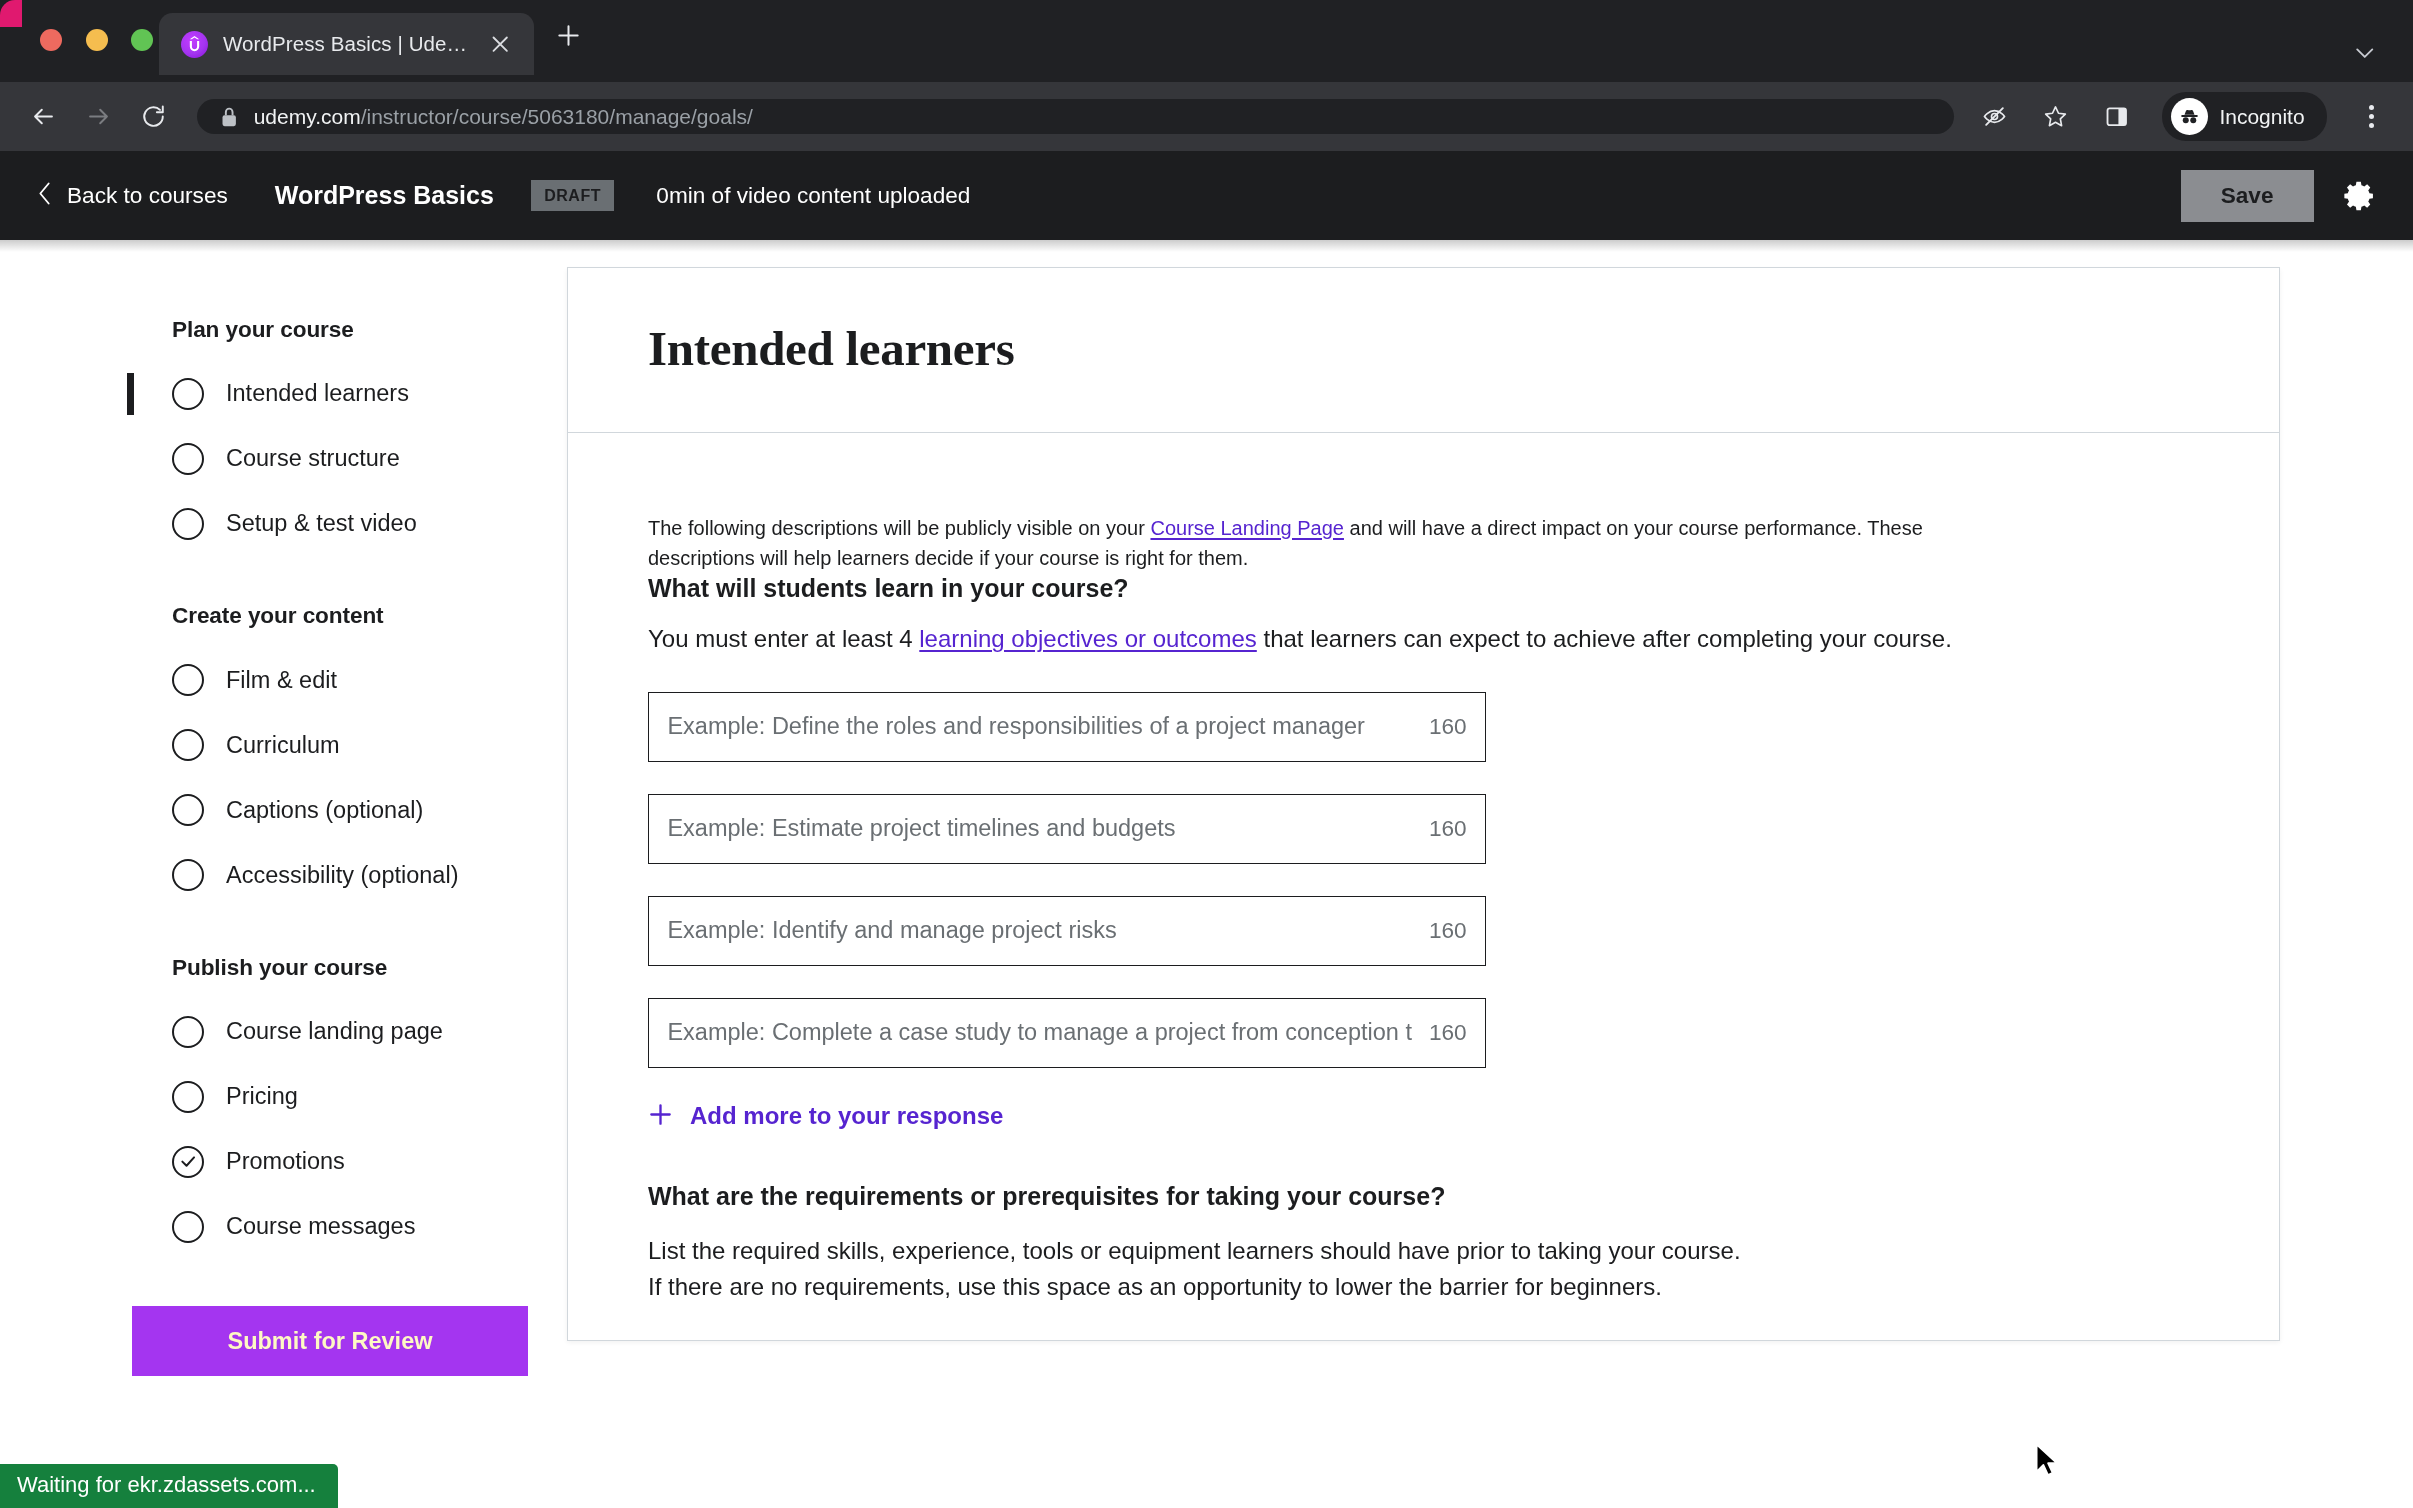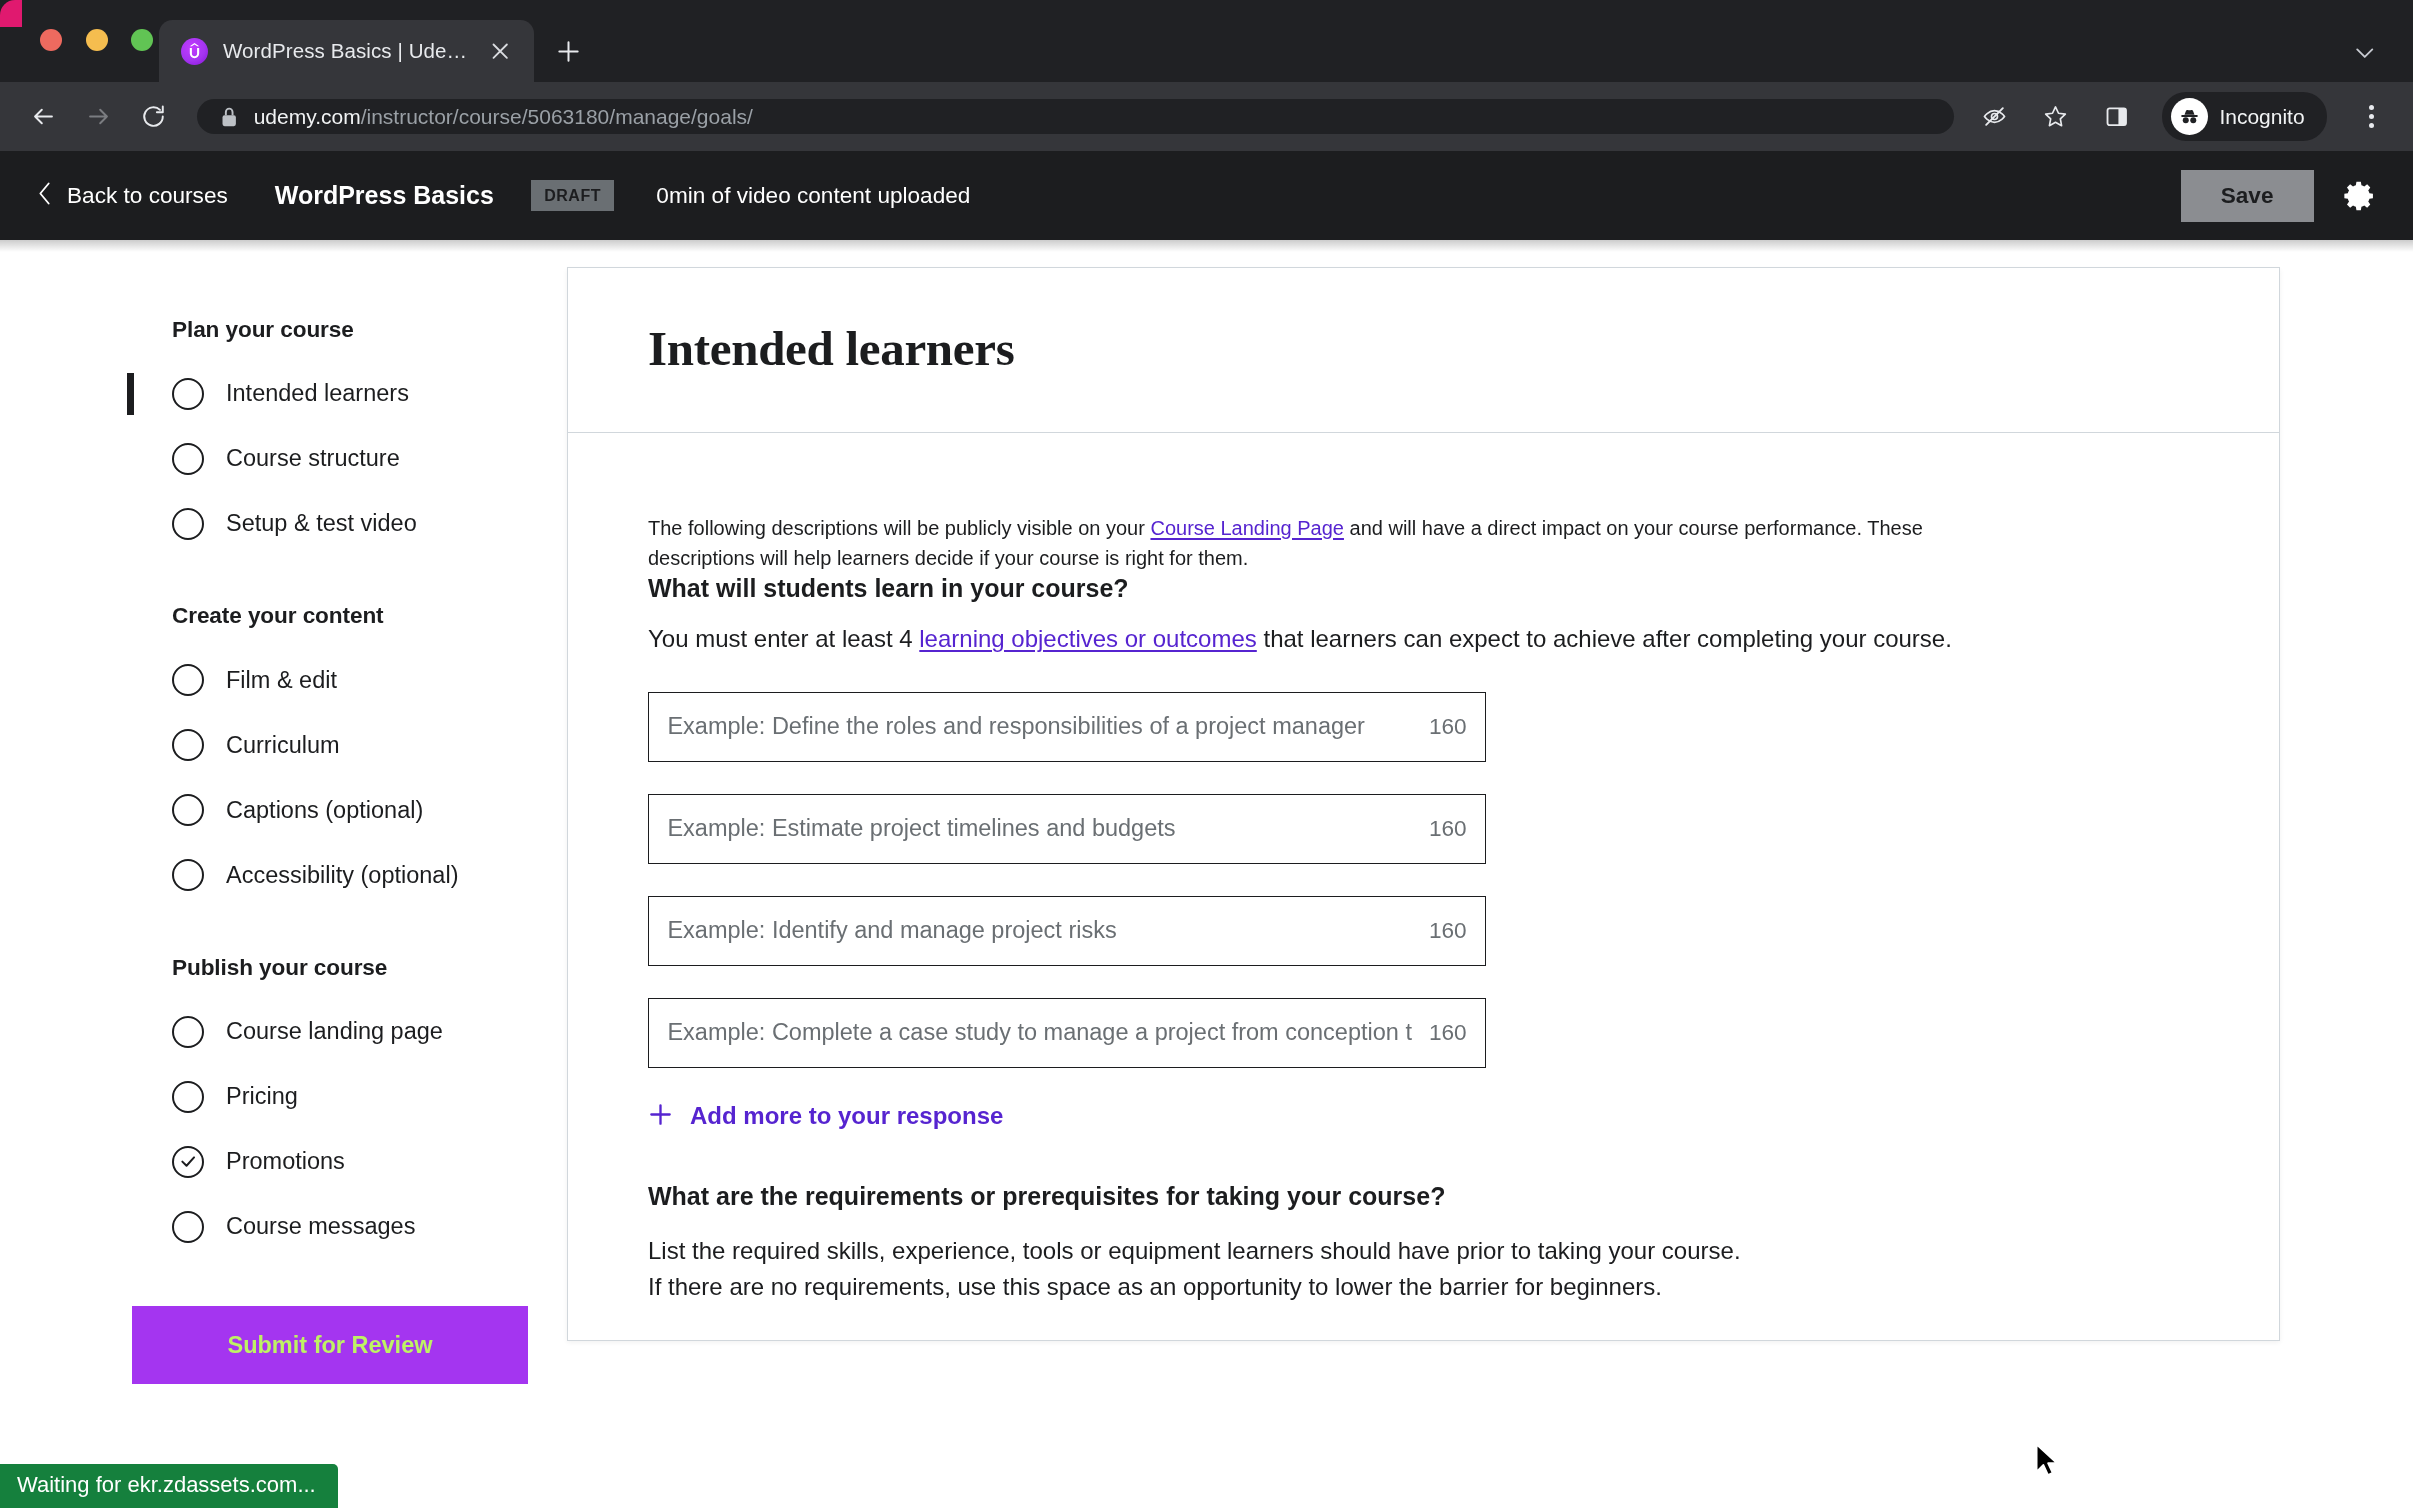--- a/index.html
+++ b/index.html
@@ -31,21 +31,21 @@
     position: absolute; left: 40px; top: 28.5px;
     display: flex; gap: 23.5px; z-index: 3;
   }
   .dot { width: 22px; height: 22px; border-radius: 50%; }
   .dot.red { background: #ee6a5f; }
   .dot.yellow { background: #f5bd4f; }
   .dot.green { background: #61c454; }
 
   .tabstrip {
     position: absolute; left: 159px; top: 13.4px; right: 0; height: 69px;
-    display: flex; align-items: flex-end; z-index: 2;
+    display: flex; z-index: 2;
   }
   .tab {
     background: #35363a;
     height: 62px;
     width: 375px;
     border-top-left-radius: 13.4px;
     border-top-right-radius: 13.4px;
     display: flex; align-items: center;
     padding: 0 18.4px 0 22px;
     gap: 15px;
@@ -210,23 +210,23 @@
     border: 2.1px solid #1c1d1f; flex: 0 0 auto;
     display: flex; align-items: center; justify-content: center;
     color: #1c1d1f;
   }
   .radio svg { display:none; }
   .side-item.done .radio svg { display:block; }
   .side-label { font-size: 23.5px; color: #1c1d1f; white-space: nowrap; }
 
   .submit-wrap { padding-left: 132px; margin-top: 13.4px; }
   .submit-btn {
-    background: #a435f0; color: #bef264; border: none;
+    background: #a435f0; color: #fef9c3; border: none;
     font-size: 23.5px; font-weight: 700;
-    width: 396px; height: 78px;
+    width: 396px; height: 70px;
     font-family: inherit;
   }
 
   
   .main-col {
     flex: 1; min-width: 0;
     padding: 27px 82px 0 0;
     position: relative;
   }
   .card {

